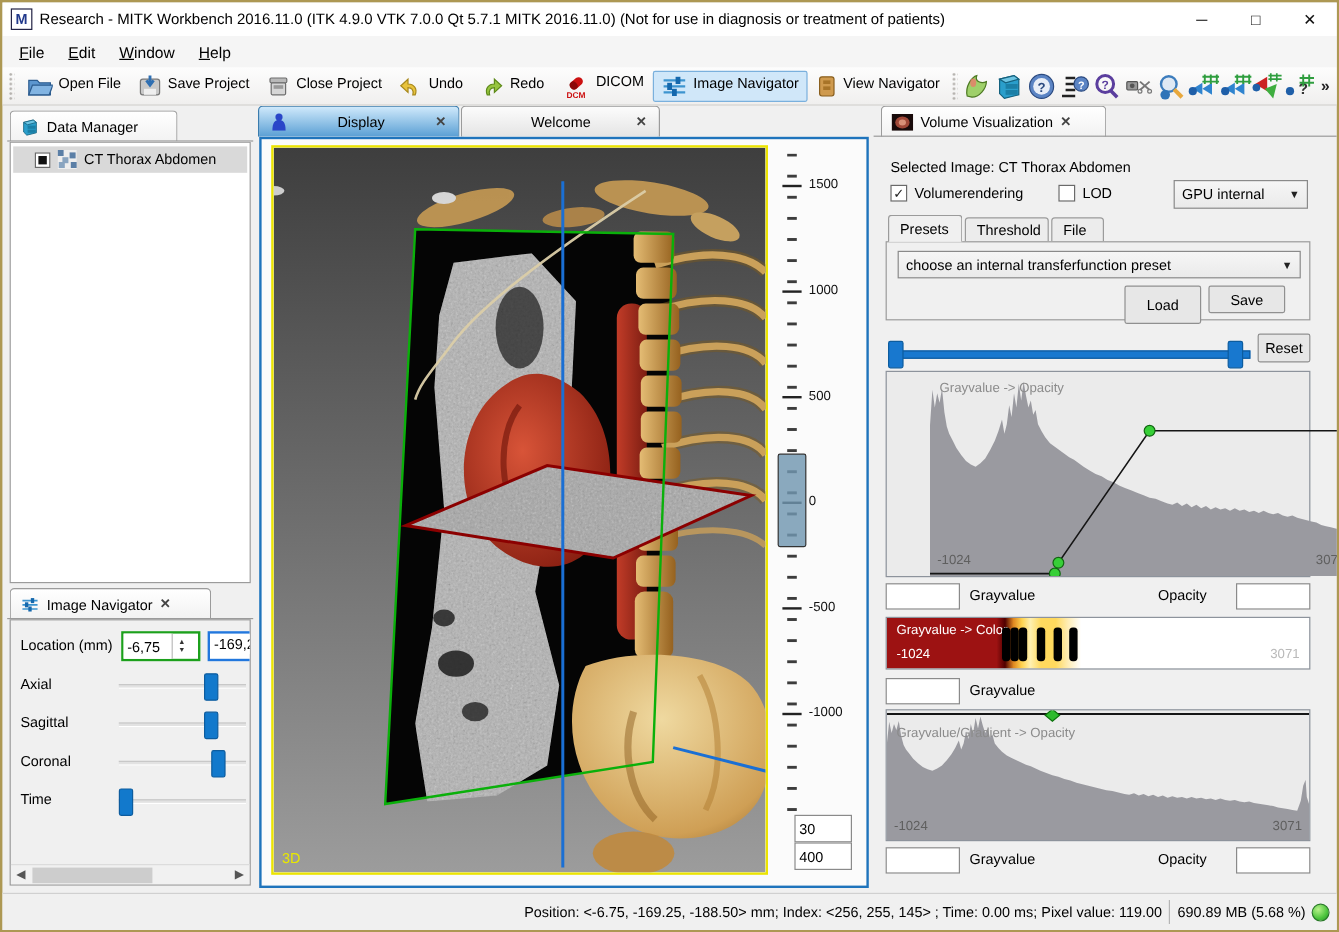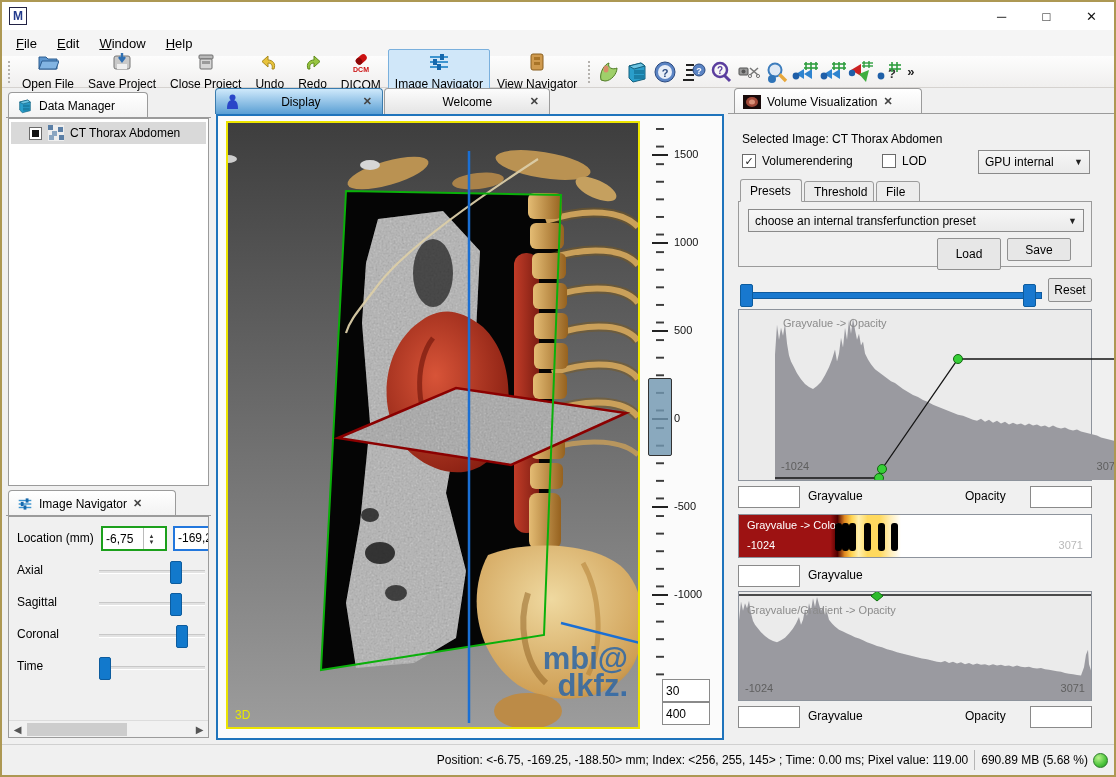--- a/index.html
+++ b/index.html
@@ -11,21 +11,21 @@
   .title-text{font-size:12.5px;color:#000;margin-left:6px;white-space:nowrap;}
   .appicon{width:18px;height:18px;margin-left:7px;border:1px solid #224;display:flex;align-items:center;justify-content:center;font-size:12px;font-weight:bold;color:#223a8c;background:#fff;}
   .win-controls{margin-left:auto;display:flex;height:100%;}
   .win-btn{width:45px;height:100%;display:flex;align-items:center;justify-content:center;font-size:13px;color:#111;}
   
   .menubar{height:26px;background:#f5f5f5;display:flex;align-items:center;padding-left:4px;}
   .menu-item{padding:3px 10px;font-size:13px;color:#000;}
   
   .toolbar{height:32px;background:linear-gradient(#fdfdfd,#f0efee);border-bottom:1px solid #d5d2cf;display:flex;align-items:center;padding:0 2px;}
   .grip{width:5px;height:24px;margin:0 3px;background-image:radial-gradient(circle,#b5b2ae 1px,transparent 1.2px);background-size:4px 4px;}
-  .tbtn{display:flex;align-items:center;gap:5px;padding:2px 6px;font-size:12px;color:#000;border:1px solid transparent;border-radius:2px;white-space:nowrap;flex-direction:column;}
+  .tbtn{display:flex;align-items:flex-start;gap:5px;padding:2px 6px;font-size:12px;color:#000;border:1px solid transparent;border-radius:2px;white-space:nowrap;}
   .tbtn.active{background:#d0e7f9;border-color:#7ab0dd;}
   .tbtn svg{display:block;}
   .ibtn{width:28px;height:26px;display:flex;align-items:center;justify-content:center;}
   .chev{font-size:13px;font-weight:bold;color:#222;padding:0 4px;}
   
   .panel-tab{position:absolute;top:0;height:26px;background:linear-gradient(#ffffff,#f2f2f2);border:1px solid #9b9b9b;border-bottom:none;border-radius:4px 4px 0 0;display:flex;align-items:center;padding:0 8px;gap:6px;font-size:12px;}
   .tab-strip-line{position:absolute;left:0;right:0;height:1px;background:#9b9b9b;}
   .closex{color:#444;font-size:11px;font-weight:bold;}
   .content-box{position:absolute;border:1px solid #9b9b9b;background:#fff;}
   
@@ -58,20 +58,21 @@
   .statusbar{position:absolute;left:0;right:0;bottom:0;height:31px;background:#f0f0f0;border-top:1px solid #d0d0d0;display:flex;align-items:center;font-size:12px;padding:0 6px;}
   .led{width:15px;height:15px;border-radius:50%;background:radial-gradient(circle at 35% 30%,#b8f28a,#4cc43c 60%,#2a8f28);border:1px solid #2a7a28;}
 </style>
 </head>
 <body>
 
 <div class="window">
 
   <div class="titlebar">
     <div class="appicon">M</div>
+    <div class="title-text">Research - MITK Workbench 2016.11.0 (ITK 4.9.0  VTK 7.0.0 Qt 5.7.1 MITK 2016.11.0) (Not for use in diagnosis or treatment of patients)</div>
     <div class="win-controls">
       <div class="win-btn">─</div>
       <div class="win-btn">□</div>
       <div class="win-btn">✕</div>
     </div>
   </div>
 
   <div class="menubar">
     <div class="menu-item"><u>F</u>ile</div>
     <div class="menu-item"><u>E</u>dit</div>
@@ -470,24 +471,20 @@
                 <rect x="100" y="255" width="310" height="100" filter="url(#noiseF)" opacity="0.5"></rect>
               </g>
             <polygon points="110,315 228,265 398,290 283,342" fill="none" stroke="#8b0000" stroke-width="2.5"></polygon>
 
             <polygon points="118,68 333,72 316,512 93,547" fill="none" stroke="#0ab00a" stroke-width="2"></polygon>
 
             <line x1="241" y1="28" x2="241" y2="600" stroke="#1a6fd4" stroke-width="2.5"></line>
             <line x1="333" y1="500" x2="412" y2="520" stroke="#1a6fd4" stroke-width="2.5"></line>
           </svg>
           <span class="abs" style="left:7px;bottom:5px;color:#e8e800;font-size:12px;">3D</span>
-          <div class="abs" style="right:10px;bottom:28px;text-align:right;font-weight:bold;font-size:31px;line-height:27px;color:#2d67a7;opacity:.85;">
-            <div>mbi@</div>
-            <div>dkfz.</div>
-          </div>
         </div>
 
         <div class="abs" style="left:434px;top:12px;width:70px;height:560px;">
           <div class="ruler-minor" style="left:4px;top:0;height:548px;"></div>
           <div class="rtick" style="left:0;top:26px;">
               <span>1500</span>
             </div>
           <div class="rtick" style="left:0;top:114px;">
               <span>1000</span>
             </div>

